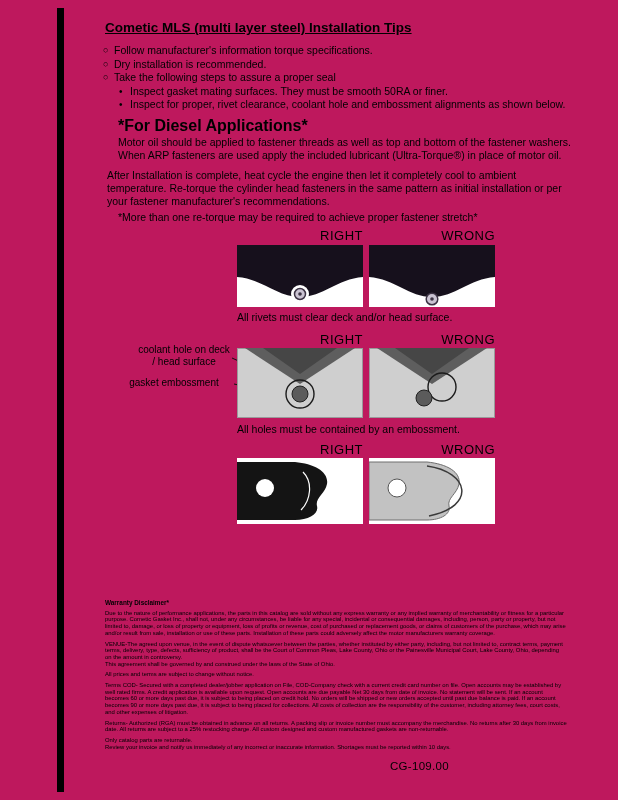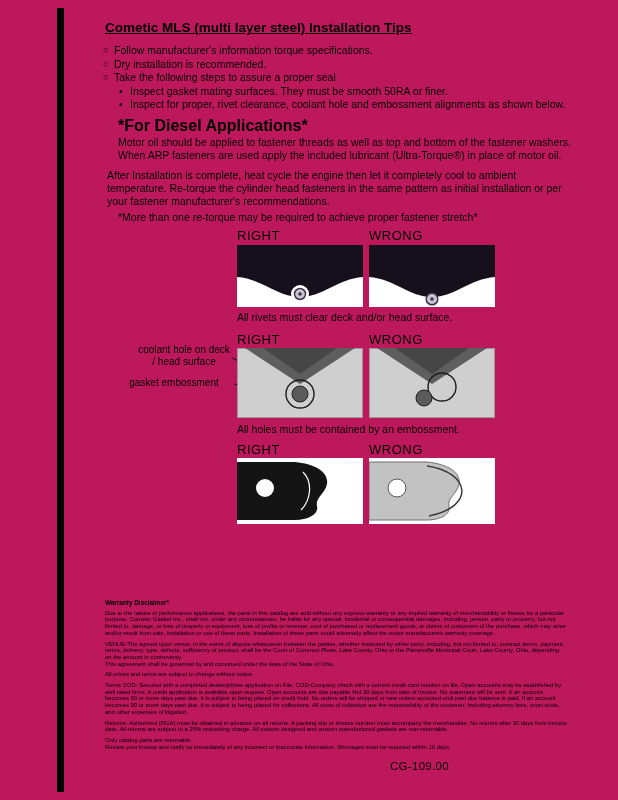--- a/index.html
+++ b/index.html
@@ -13,21 +13,21 @@
   .tips{left:103px;top:44px;width:470px;}
   .tip-row{display:flex;font-size:10.5px;line-height:13.5px;}
   .tip-row .marker{width:11px;flex:0 0 11px;font-size:9px;line-height:13.5px;}
   .sub{margin-left:16px;}
   .sub .marker{font-size:10px;}
   .diesel-heading{left:118px;top:117px;font-size:16px;font-weight:bold;}
   .para{font-size:10.5px;line-height:13px;width:455px;}
   .p1{left:118px;top:136px;}
   .p2{left:107px;top:169px;}
   .note{left:118px;top:211px;font-size:10.5px;}
-  .rw-label{width:126px;text-align:left;font-size:13px;letter-spacing:.5px;}
+  .rw-label{width:126px;text-align:right;font-size:13px;letter-spacing:.5px;}
   .img-box{width:126px;overflow:hidden;}
   .caption{left:237px;font-size:10.5px;line-height:12.5px;}
   .callout{font-size:10px;line-height:11.5px;text-align:center;}
   .warranty{left:105px;top:600px;width:462px;}
   .warranty .w-head{font-size:6.4px;font-weight:bold;margin:0 0 3px 0;}
   .warranty p{font-size:5.9px;line-height:6.7px;margin:0 0 4px 0;}
   .warranty p.tight{margin:0;}
   .footer{left:390px;top:760px;font-size:11.5px;letter-spacing:.3px;}
   svg{display:block;}
 </style>

